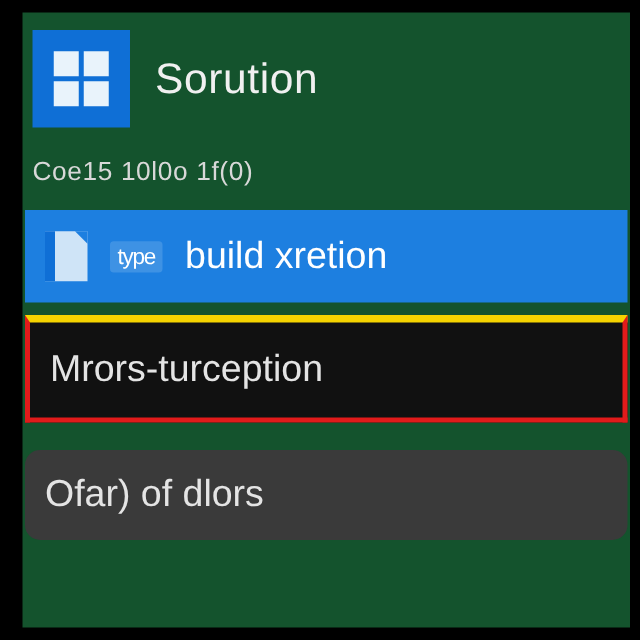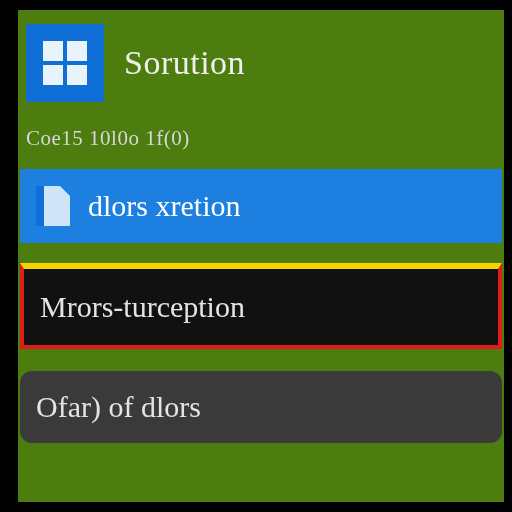--- a/index.html
+++ b/index.html
@@ -11,22 +11,21 @@
     color: #e8e8e8;
     overflow: hidden;
     position: relative;
   }
   .panel {
     position: absolute;
     left: 18px;
     top: 10px;
     right: 8px;
     bottom: 10px;
-    background: #4d7c0f;
-    font-family: Liberation Serif, serif;
+    background: #14532d;
   }
   .header {
     display: flex;
     align-items: center;
     gap: 20px;
     padding: 14px 8px 18px 8px;
   }
   .logo-tile {
     width: 78px;
     height: 78px;
@@ -65,21 +64,21 @@
     margin: 6px 2px;
   }
   .row.active {
     background: #1d7fe0;
     color: #fff;
   }
   .row.error {
     background: #111;
     border: 4px solid #e11b1b;
     border-top: 6px solid #f5d400;
-    margin-top: 20px;
+    margin-top: 10px;
     height: 86px;
     color: #e4e4e4;
   }
   .row.plain {
     background: #3a3a3a;
     color: #e4e4e4;
     margin-top: 22px;
     height: 72px;
     border-radius: 12px;
   }
@@ -123,21 +122,22 @@
           <div></div>
       </div>
     </div>
     <div class="title">Sorution</div>
   </div>
 
   <div class="status-line">Coe15 10l0o 1f(0)</div>
 
   <div class="row active">
     <div class="row-icon doc-icon"></div>
-    <span class="row-label">dlors xretion</span>
+    <span class="badge">type</span>
+    <span class="row-label">build xretion</span>
   </div>
 
   <div class="row error">
     <span class="row-label">Mrors-turception</span>
   </div>
 
   <div class="row plain">
     <span class="row-label">Ofar) of dlors</span>
   </div>
 

